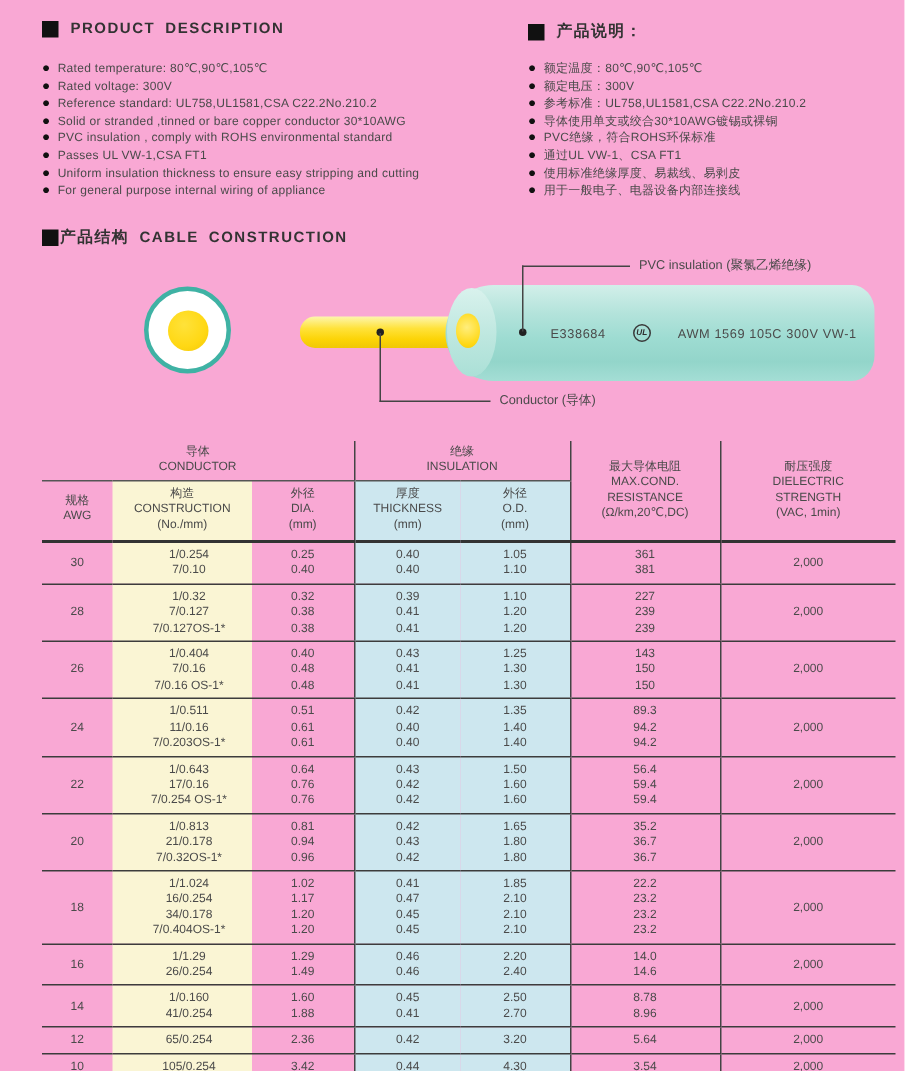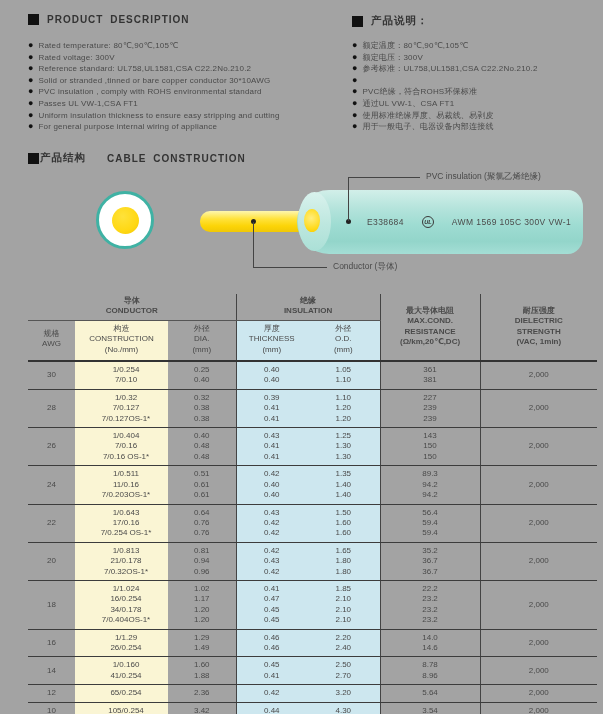--- a/index.html
+++ b/index.html
@@ -1,18 +1,18 @@
 <!DOCTYPE html>
 <html><head>
 <meta charset="utf-8">
 <style>
   * { margin:0; padding:0; box-sizing:border-box; }
   html,body { background:#fff; }
   .page {
-    position:relative; width:603px; height:714px; background:#a3a3a3;
+    position:relative; width:603px; height:714px; background:#f9a8d4;
     font-family:"Liberation Sans","DejaVu Sans",sans-serif; color:#4a4a4a;
     overflow:hidden;
   }
   
   .sec-head { position:absolute; display:flex; align-items:center; gap:8px; }
   .sq { width:11px; height:11px; background:#111; flex:0 0 auto; }
   .sec-title { font-size:10px; font-weight:bold; color:#333; letter-spacing:1px; word-spacing:3px; white-space:nowrap; }
   .sec-title-zh { font-size:10.5px; font-weight:bold; color:#333; letter-spacing:1px; white-space:nowrap; }
   
   .bullets { position:absolute; list-style:none; }
@@ -42,21 +42,21 @@
   .ul-badge { position:relative; width:12px; height:12px; border:1px solid #3a3a3a; border-radius:50%;
     display:flex; align-items:center; justify-content:center; }
   .ul-badge span { font-size:5.5px; font-weight:bold; font-style:italic; color:#2e2e2e; letter-spacing:0; }
   .leader-dot { position:absolute; width:5px; height:5px; border-radius:50%; background:#222; z-index:3; }
   .leader-line { position:absolute; background:#444; z-index:3; }
   .diag-label { position:absolute; font-size:8.5px; color:#4a4a4a; white-space:nowrap; z-index:3; }
   
   .spec { position:absolute; left:28px; top:294px; width:569px; border-collapse:collapse; table-layout:fixed; }
   .spec th, .spec td { font-weight:normal; text-align:center; vertical-align:middle; padding:3px 2px;
     font-size:8px; color:#4a4a4a; line-height:10.4px; }
-  .spec .ghead th { padding:2px 2px 3px;font-weight:bold; }
+  .spec .ghead th { padding:2px 2px 3px; }
   .spec .ghead .grp { border-bottom:1px solid #555; }
   .spec .subhead th { border-bottom:2px solid #333; padding:3px 2px 5px; }
   .spec th.span2 { border-bottom:2px solid #333; }
   .spec .vleft { border-left:1.5px solid #444; }
   .spec .ybg { background:var(--col-yellow);padding-left:11px; }
   .spec .bbg { background:var(--col-blue); }
   .spec tbody td { border-bottom:1.5px solid #3c3c3c; }
   .cell-line { line-height:10.4px; }
 </style>
 </head>
@@ -115,20 +115,21 @@
       <li>
         <span class="bullet-dot">●</span>
         <span class="bullet-text">额定电压：300V</span>
       </li>
       <li>
         <span class="bullet-dot">●</span>
         <span class="bullet-text">参考标准：UL758,UL1581,CSA C22.2No.210.2</span>
       </li>
       <li>
         <span class="bullet-dot">●</span>
+        <span class="bullet-text">导体使用单支或绞合30*10AWG镀锡或裸铜</span>
       </li>
       <li>
         <span class="bullet-dot">●</span>
         <span class="bullet-text">PVC绝缘，符合ROHS环保标准</span>
       </li>
       <li>
         <span class="bullet-dot">●</span>
         <span class="bullet-text">通过UL VW-1、CSA FT1</span>
       </li>
       <li>
@@ -137,21 +138,21 @@
       </li>
       <li>
         <span class="bullet-dot">●</span>
         <span class="bullet-text">用于一般电子、电器设备内部连接线</span>
       </li>
     </ul>
 
   <div class="sec-head" style="left:28px; top:151px; gap:1px;">
     <span class="sq"></span>
     <span class="sec-title-zh">产品结构</span>
-    <span class="sec-title" style="margin-left:20px;">CABLE CONSTRUCTION</span>
+    <span class="sec-title" style="margin-left:6px;">CABLE CONSTRUCTION</span>
   </div>
 
   <div class="cross-outer">
     <div class="cross-inner"></div>
   </div>
   <div class="rod"></div>
   <div class="cable">
     <div class="cable-cap"></div>
     <div class="cable-core"></div>
   </div>

